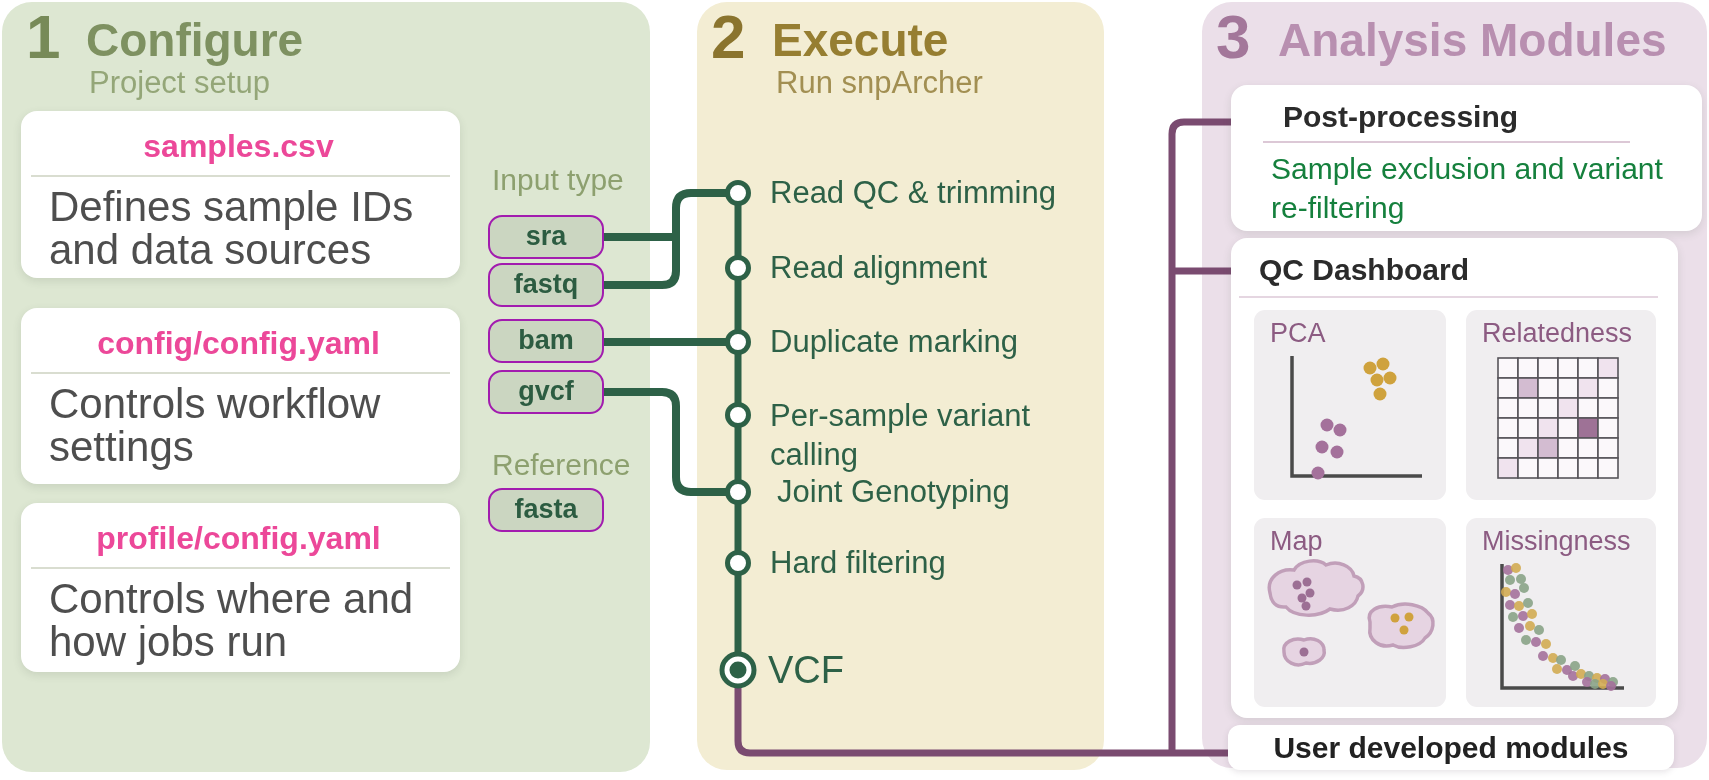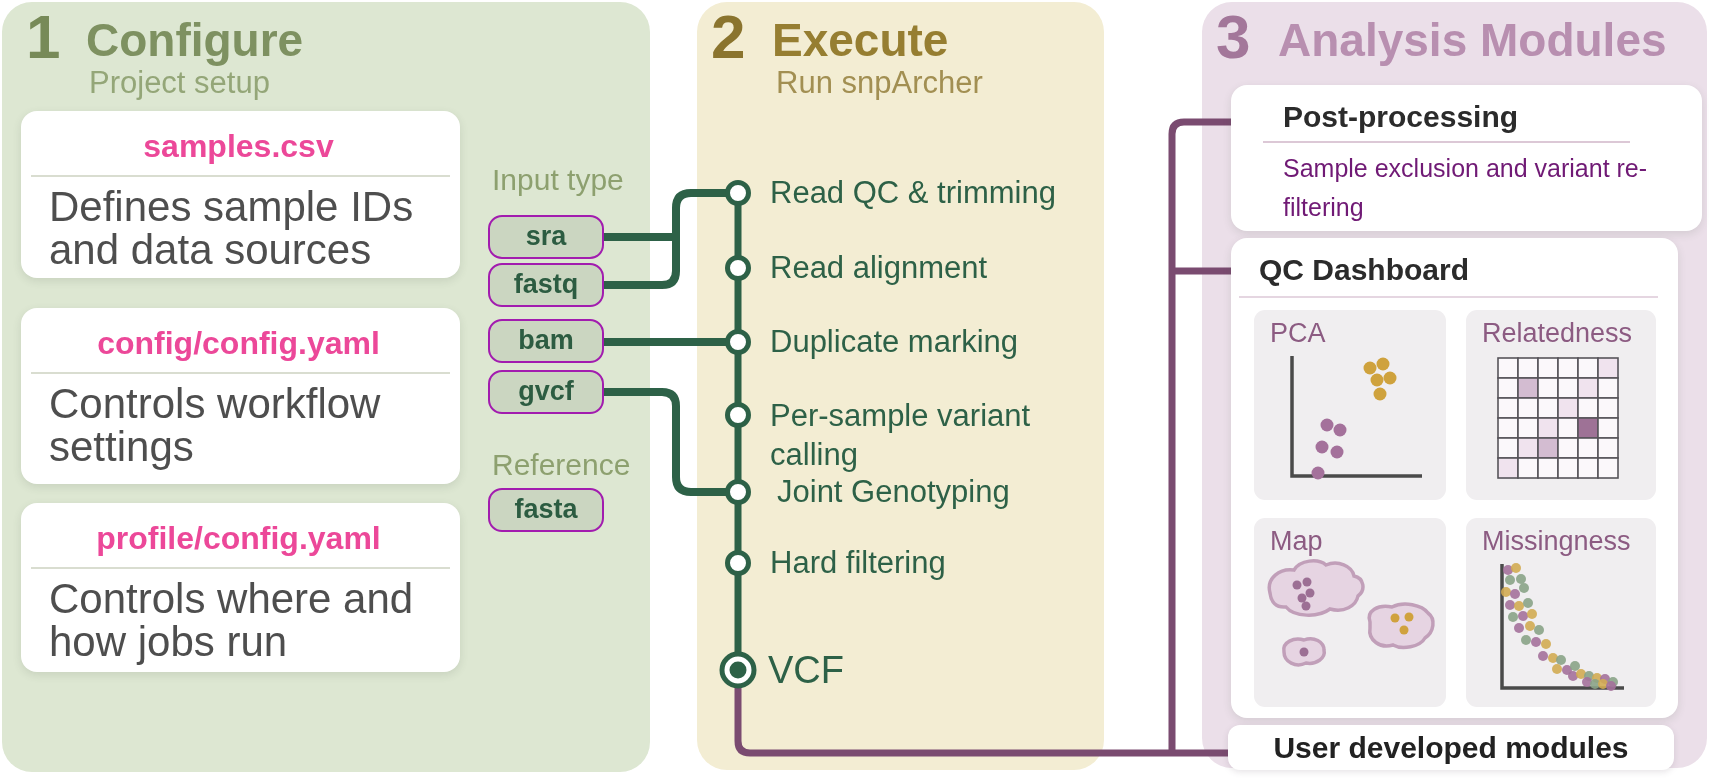--- a/index.html
+++ b/index.html
@@ -46,21 +46,21 @@
   .step{position:absolute;left:770px;font-size:31px;color:#2d6147;line-height:38px;white-space:nowrap;}
   #step-0{top:174px;} #step-1{top:249px;} #step-2{top:323px;}
   #step-3{top:396px;white-space:normal;width:330px;line-height:39px;}
   #step-4{top:473px;margin-left:7px;} #step-5{top:544px;}
   #vcf-label{position:absolute;left:768px;top:648px;font-size:38px;color:#2d6147;line-height:44px;}
 
   #post-card{left:1231px;top:85px;width:447px;height:146px;padding-left:24px;}
   #qc-card{left:1231px;top:238px;width:447px;height:480px;}
   .ana-title{margin:14px 24px 0 28px;font-size:30px;font-weight:bold;color:#2b2b2b;line-height:36px;}
   #post-divider{margin:6px 72px 0 8px;border-top:2px solid #dcc8d6;}
-  #post-body{margin:6px 24px 0 28px;font-size:25px;color:#701a75;line-height:39px;}
+  #post-body{margin:6px 24px 0 16px;font-size:30px;color:#15803d;line-height:39px;}
   #qc-divider{margin:8px 20px 0 8px;border-top:2px solid #e5d6e1;}
 
   .tile{position:absolute;background:#f0eef0;border-radius:11px;overflow:hidden;}
   #tile-pca{left:23px;top:72px;width:192px;height:190px;}
   #tile-relatedness{left:235px;top:72px;width:190px;height:190px;}
   #tile-map{left:23px;top:280px;width:192px;height:189px;}
   #tile-missingness{left:235px;top:280px;width:190px;height:189px;}
   .tile-title{position:absolute;left:16px;top:8px;font-size:27px;color:#8c5b82;z-index:2;white-space:nowrap;}
   .tile svg{position:absolute;left:0;top:0;z-index:1;}
 

